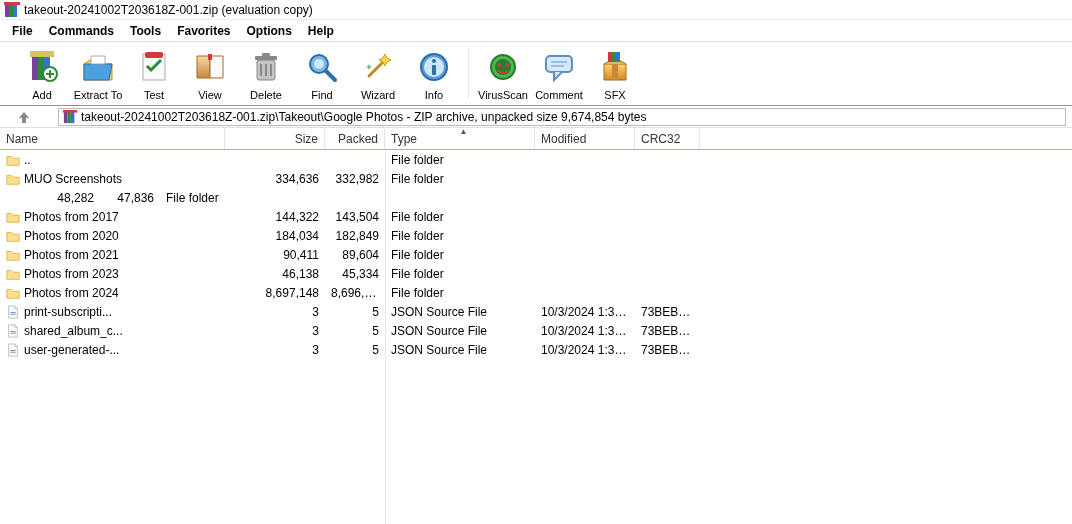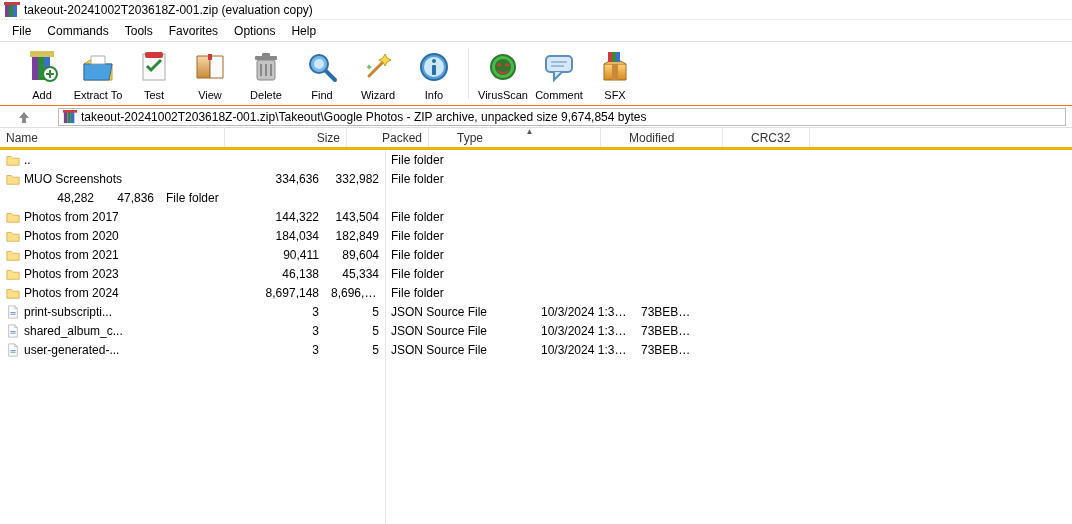--- a/index.html
+++ b/index.html
@@ -1,33 +1,33 @@
 <!DOCTYPE html>
 <html><head>
 <meta charset="utf-8">
 <style>
   * { box-sizing: border-box; }
   body { margin: 0; font-family: "Segoe UI", Tahoma, sans-serif; font-size: 12px; color: #000; background: #fff; width: 1072px; height: 524px; overflow: hidden; }
   .titlebar { height: 20px; display: flex; align-items: center; padding: 0 4px; background: #fff; border-bottom: 1px solid #eee; }
   .titlebar-icon { width: 16px; height: 16px; margin-right: 4px; display:inline-flex; }
   .titlebar-text { font-size: 12px; }
-  .menubar { height: 22px; display: flex; align-items: center; padding: 0 4px; border-bottom: 1px solid #e0e0e0; }
+  .menubar { height: 22px; display: flex; align-items: center; padding: 0 4px; border-bottom: 1px solid #e0e0e0; font-weight: bold; }
   .menu-item { padding: 2px 8px; cursor: default; }
   .toolbar { height: 64px; display: flex; align-items: stretch; padding: 2px 14px; border-bottom: 1px solid #f97316; }
   .tool-btn { width: 56px; display: flex; flex-direction: column; align-items: center; justify-content: flex-end; padding: 2px 0; cursor: default; }
   .tool-btn .icon-wrap { height: 40px; display:flex; align-items:center; justify-content:center; }
   .tool-btn .label { font-size: 11px; padding-top: 2px; }
   .tool-sep { width: 1px; background: #e5e5e5; margin: 4px 6px; }
   .pathbar { height: 22px; display: flex; align-items: center; padding: 0 6px 0 10px; border-bottom: 1px solid #e0e0e0; }
   .up-arrow { width: 28px; height: 22px; display:flex; align-items:center; justify-content:center; cursor: default; }
   .path-field { flex: 1; height: 18px; border: 1px solid #bbb; display:flex; align-items:center; padding: 0 4px; margin-left: 20px; background:#fff; }
   .path-field-icon { width: 14px; height: 14px; margin-right: 4px; }
   .path-field-text { font-size: 12px; white-space: nowrap; overflow: hidden; }
   .listview { position: relative; }
-  .header-row { display: flex; height: 22px; border-bottom: 3px solid #eab308; background: #fff; gap: 22px; }
+  .header-row { display: flex; height: 22px; border-bottom: 1px solid #eab308; background: #fff; }
   .hcol { display: flex; align-items: center; padding: 0 6px; border-right: 1px solid #e5e5e5; font-size: 12px; color: #333; position: relative; }
   .hcol .sort { margin-left: 4px; font-size: 8px; color: #555; position:absolute; left:50%; top:-1px; transform: translateX(-50%); }
   .col-name { width: 225px; }
   .col-size { width: 100px; justify-content: flex-end; }
   .col-packed { width: 60px; justify-content: flex-end; }
   .col-type { width: 150px; }
   .col-modified { width: 100px; align-items: center; }
   .col-crc { width: 65px; }
   .rows { }
   .row { display: flex; height: 19px; align-items: center; }

